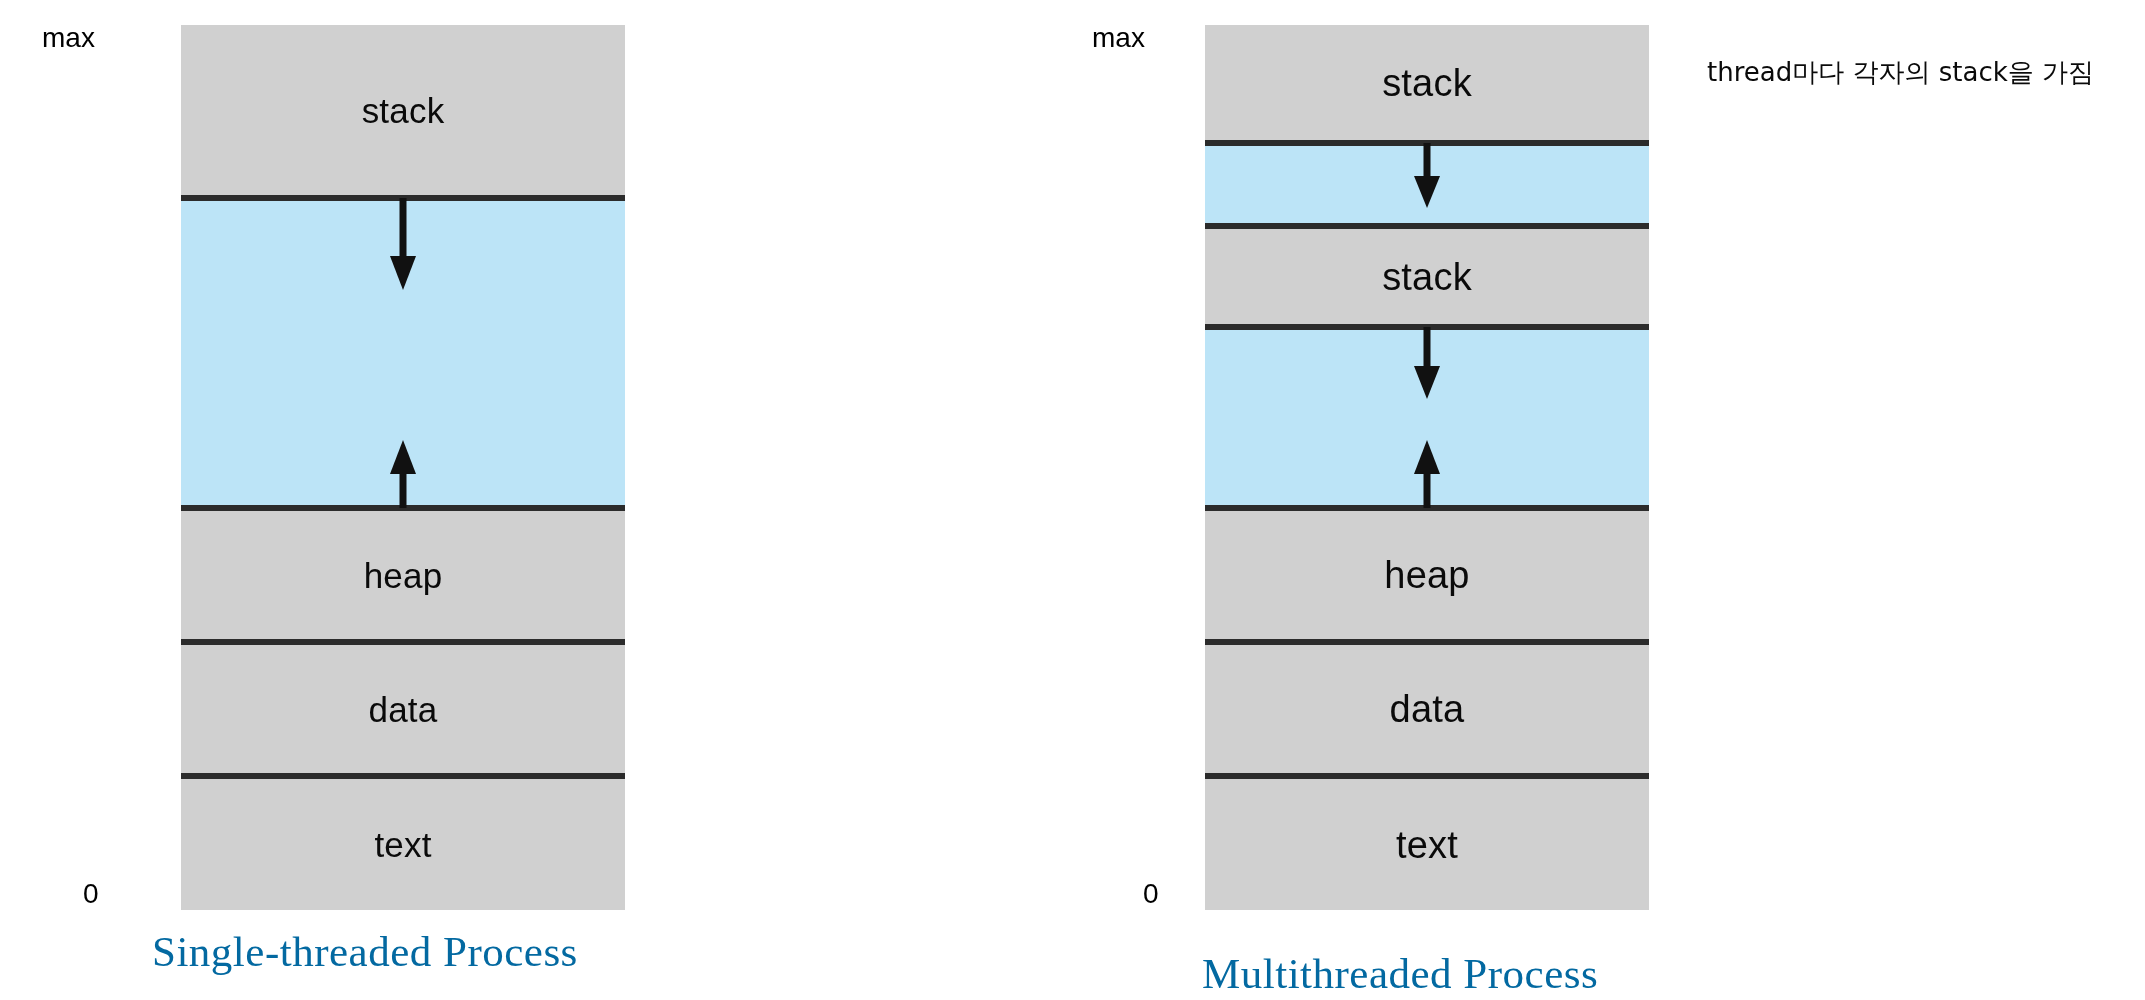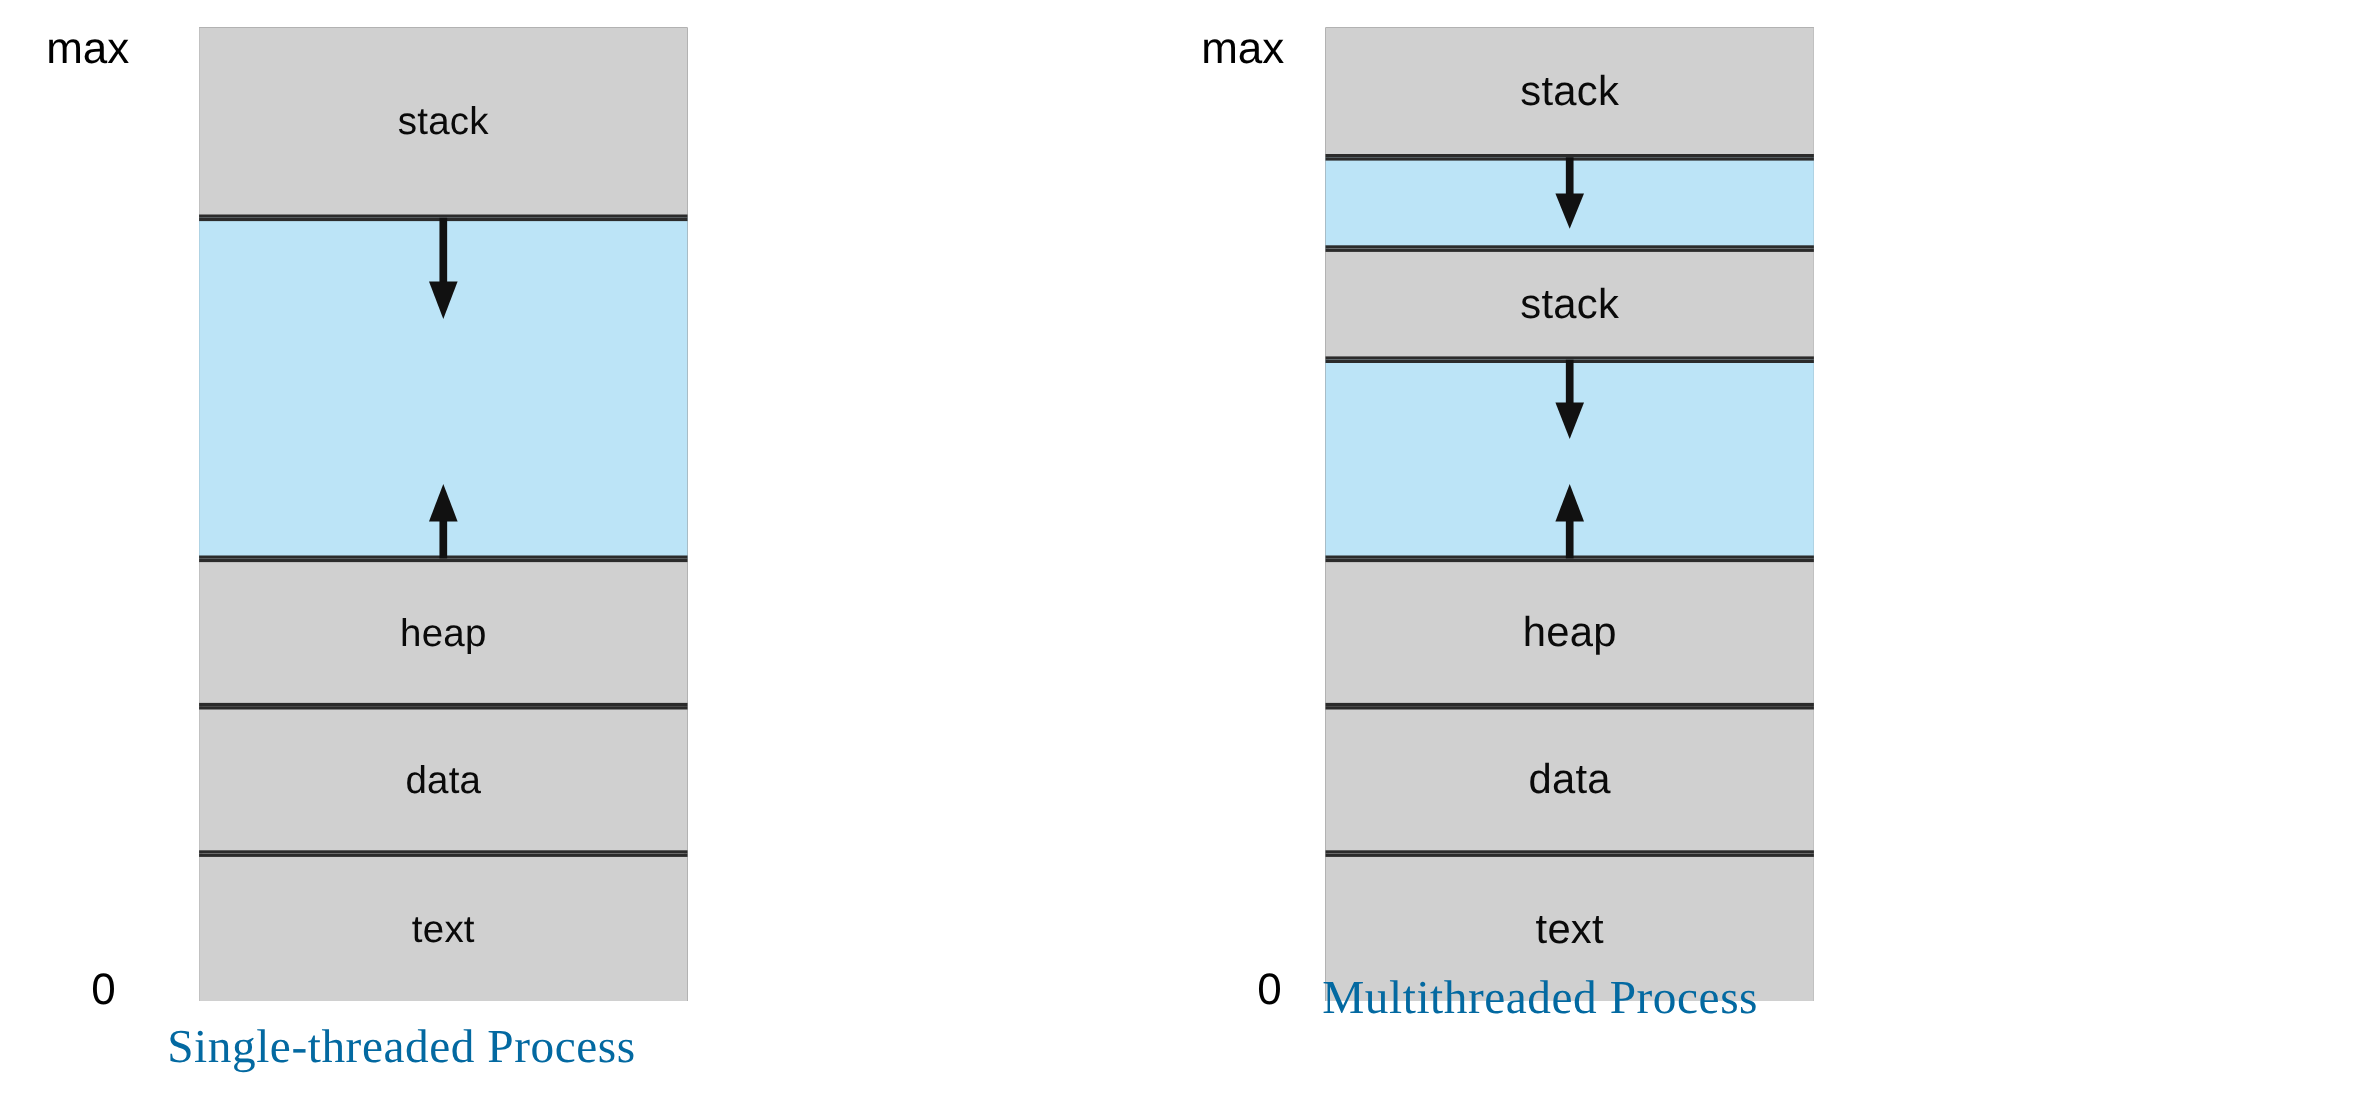--- a/index.html
+++ b/index.html
@@ -66,21 +66,21 @@
     position: absolute;
     left: 50%;
     transform: translateX(-50%);
     width: 34px;
   }
   .arrow svg { display: block; overflow: visible; }
 
   
   .axis-label {
     position: absolute;
-    font-size: 40px;
+    font-size: 28px;
     line-height: 1;
     color: #000000;
     white-space: nowrap;
     font-family: "Liberation Sans", "DejaVu Sans", sans-serif;
   }
 
   
   .caption {
     position: absolute;
     font-size: 43px;
@@ -200,16 +200,17 @@
 
     <div class="seg gray" style="top:617px; height:134px;">
       <span class="seg-label">data</span>
     </div>
 
     <div class="seg gray" style="top:751px; height:134px; border-bottom:none;">
       <span class="seg-label">text</span>
     </div>
   </div>
 
-  <div class="caption" style="left:1202px; top:886px;text-align:right;">Multithreaded Process</div>
-
+  <div class="caption" style="left:1202px; top:952px;text-align:right;">Multithreaded Process</div>
+
+  <div class="annotation" style="left:1707px; top:57px;">thread마다 각자의 stack을 가짐</div>
 
 </div>
 
 </body></html>

